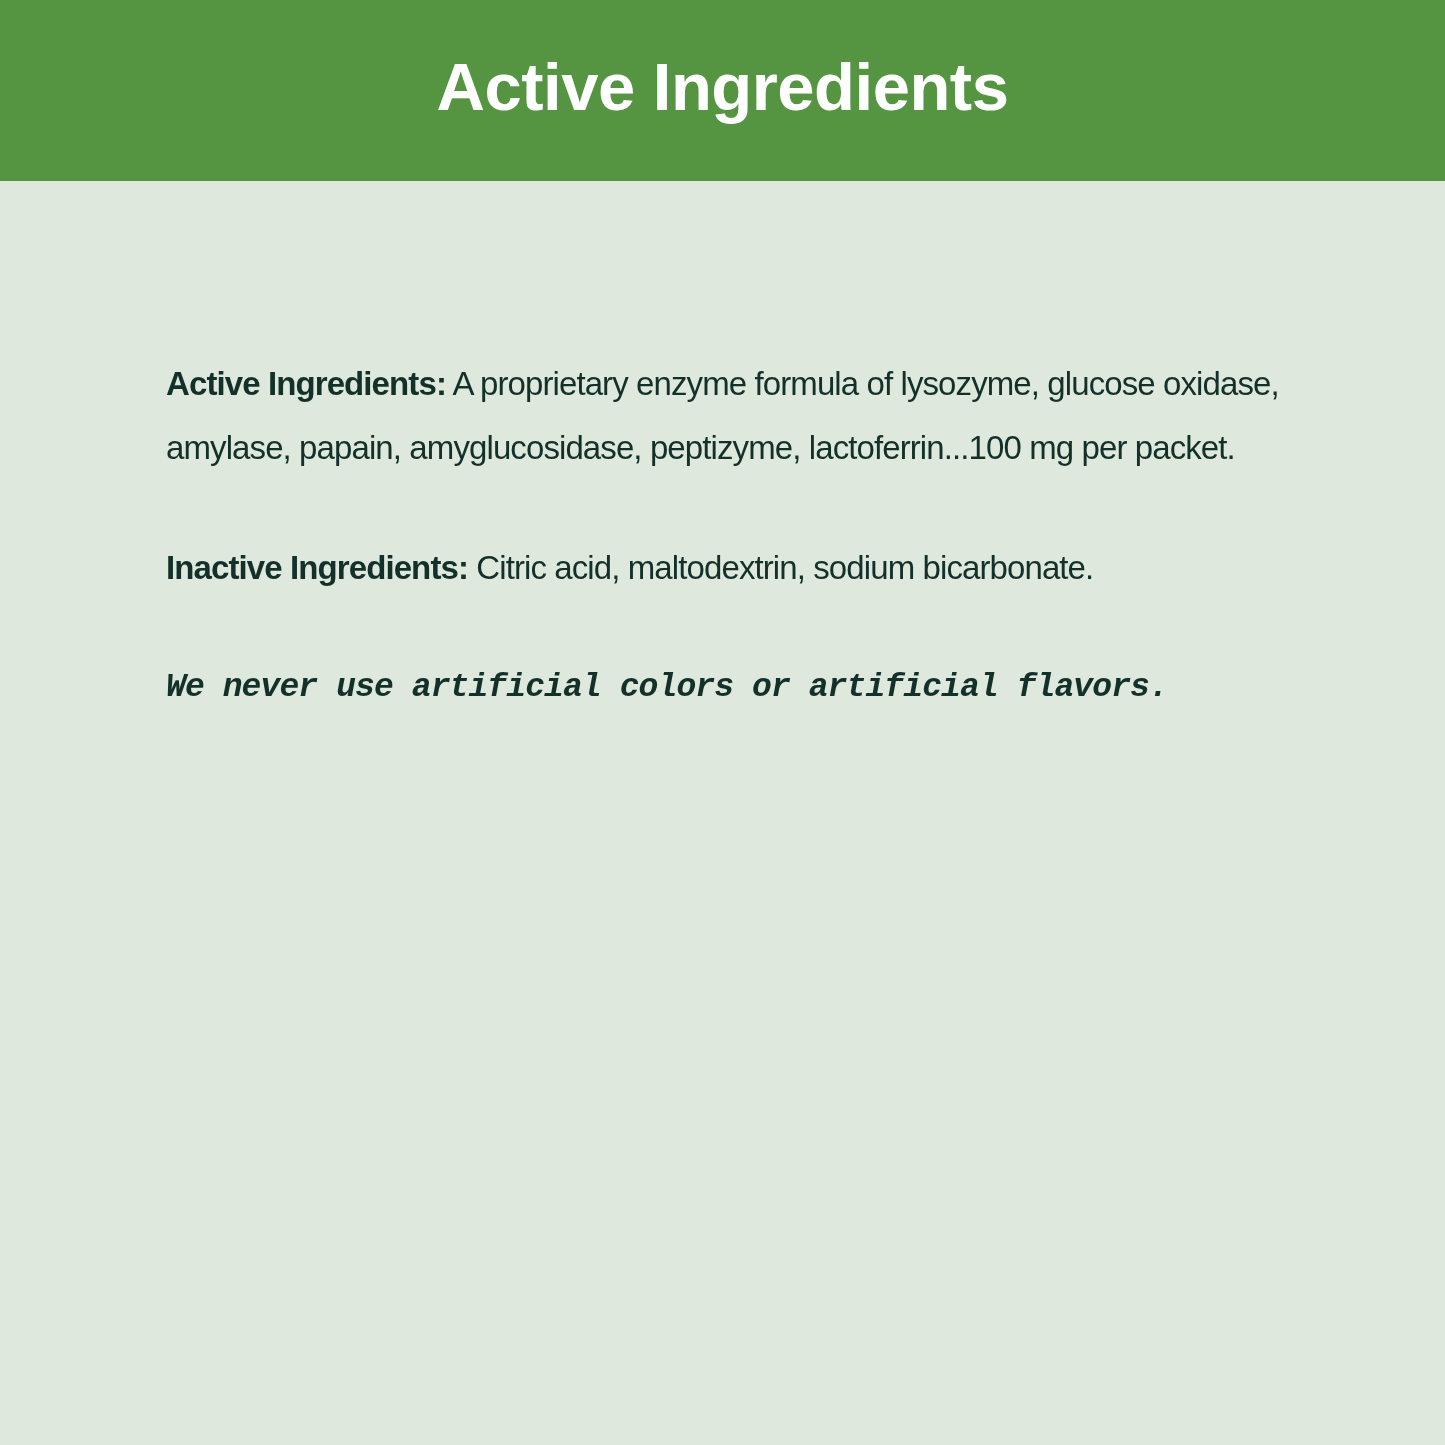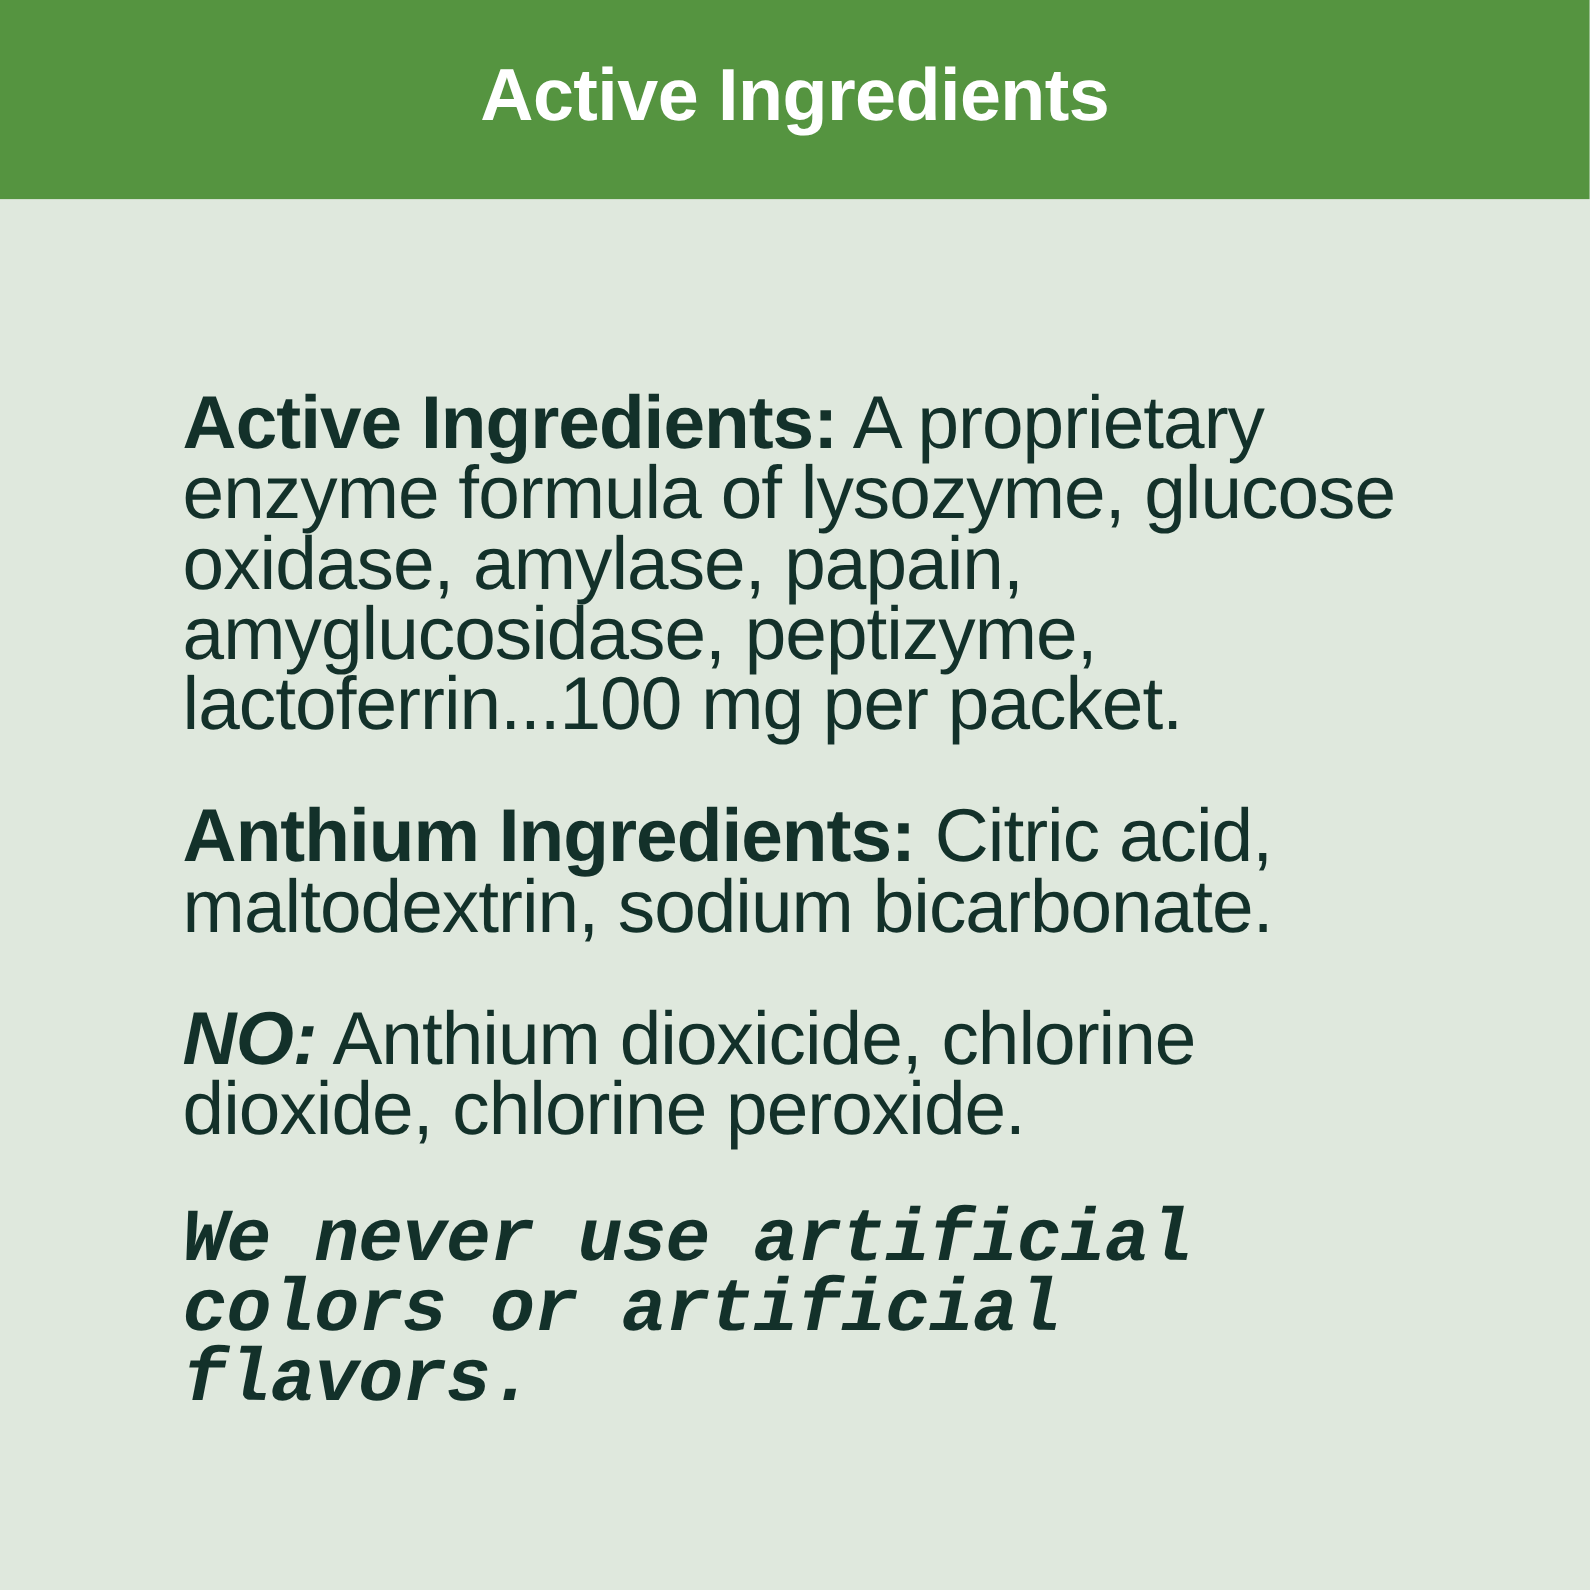--- a/index.html
+++ b/index.html
@@ -49,21 +49,21 @@
   #content {
     position: absolute;
     left: 166px;
     top: 352px;
     width: 1125px;
   }
 
   .para {
     color: #13312a;
     font-family: "Liberation Sans", sans-serif;
-    font-size: 68px;
+    font-size: 33px;
     line-height: 64px;
     letter-spacing: -0.9px;
     margin: 0 0 56px 0;
     font-weight: 400;
   }
   .para:last-child {
     margin-bottom: 0;
   }
   .para .lead {
     font-weight: 700;
@@ -86,25 +86,22 @@
     <h1 id="header-title">Active Ingredients</h1>
   </div>
 
   <div id="content">
 
     <p class="para">
       <span class="lead">Active Ingredients:</span><span> A proprietary enzyme formula of lysozyme, glucose oxidase, amylase, papain, amyglucosidase, peptizyme, lactoferrin...100 mg per packet.</span>
     </p>
 
     <p class="para">
-      <span class="lead">Anthium Ingredients:</span><span> Citric acid, maltodextrin, sodium bicarbonate.</span>
+      <span class="lead">Inactive Ingredients:</span><span> Citric acid, maltodextrin, sodium bicarbonate.</span>
     </p>
 
-    <p class="para">
-      <span class="lead italic">NO:</span><span> Anthium dioxicide, chlorine dioxide, chlorine peroxide.</span>
-    </p>
 
     <p class="para italic-bold">
       <span>We never use artificial colors or artificial flavors.</span>
     </p>
 
   </div>
 </div>
 
 </body></html>

